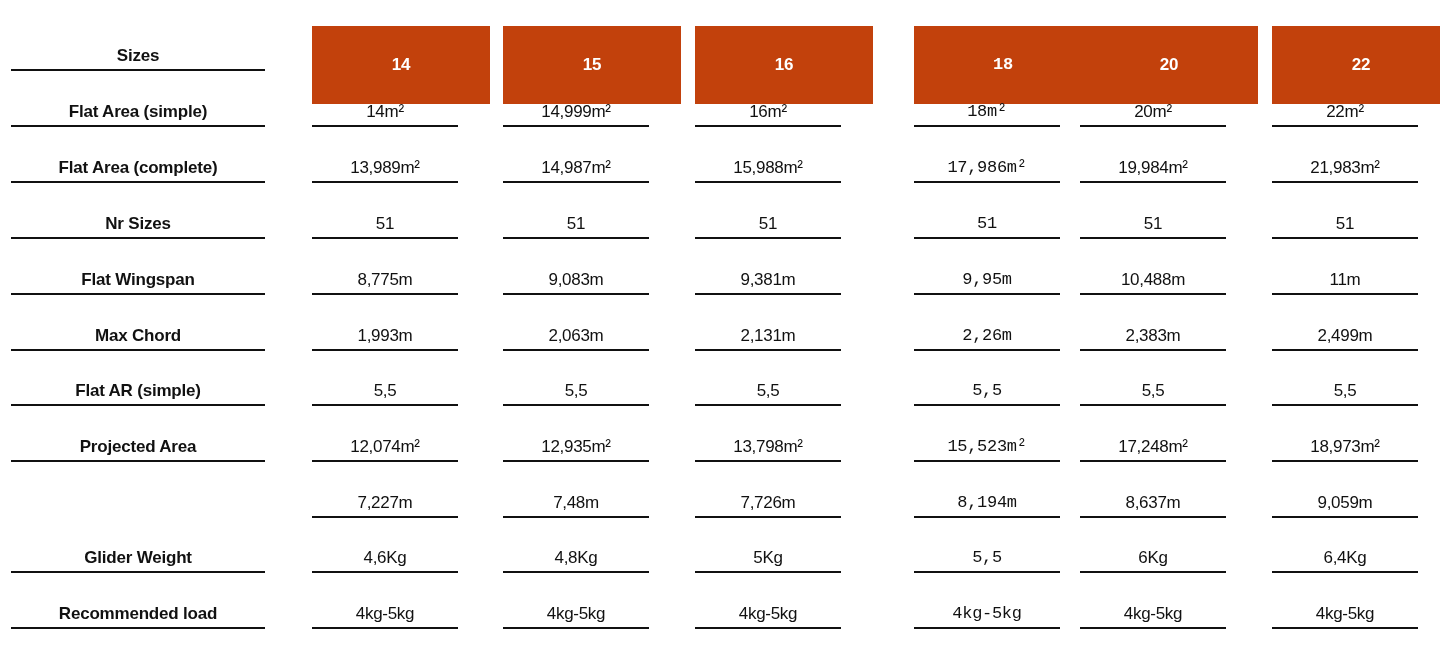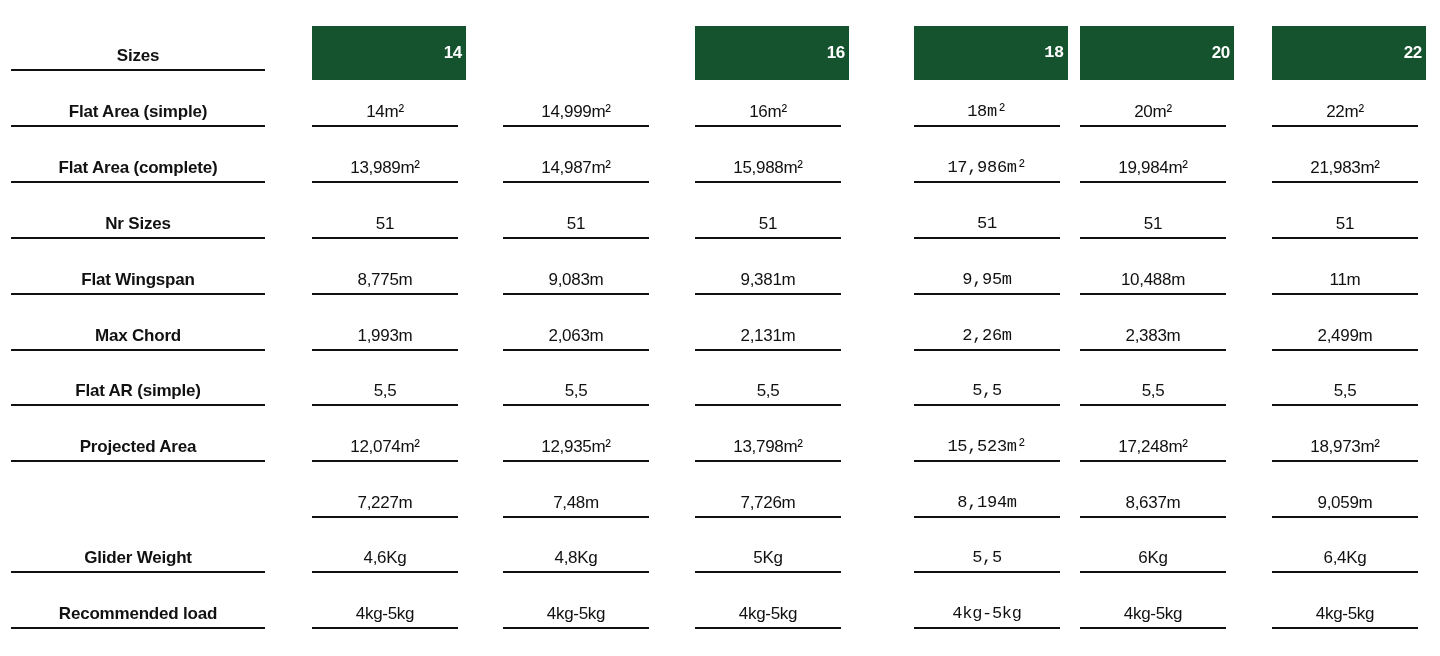--- a/index.html
+++ b/index.html
@@ -49,45 +49,46 @@
       width: 146px;
     }
     .header-row .label {
       top: 46px;
     }
     .header-row .size-box {
       position: absolute;
       top: 26px;
       width: 146px;
       height: 46px;
-      background: #14532d;
+      background: #c2410c;
       color: #ffffff;
       font-weight: bold;
       font-size: 17px;
       line-height: 46px;
-      text-align: right;
+      text-align: center;
       border: none;
-      padding: 4px;
+      padding: 16px;
       letter-spacing: -0.3px;
     }
     .c0 { left: 312px; }
     .c1 { left: 503px; }
     .c2 { left: 695px; text-align: center; }
     .c3 { left: 914px; font-family: Liberation Mono, monospace; }
     .c4 { left: 1080px; }
     .c5 { left: 1272px; }
   </style>
 </head>
 <body>
 
 <div class="spec-table">
 
   <div class="row header-row" style="top:0px;">
     <div class="cell label">Sizes</div>
     <div class="size-box c0">14</div>
+    <div class="size-box c1">15</div>
     <div class="size-box c2">16</div>
     <div class="size-box c3">18</div>
     <div class="size-box c4">20</div>
     <div class="size-box c5">22</div>
   </div>
 
   <div class="row" style="top:102px;">
     <div class="cell label">Flat Area (simple)</div>
     <div class="cell value c0">14m²</div>
     <div class="cell value c1">14,999m²</div>

